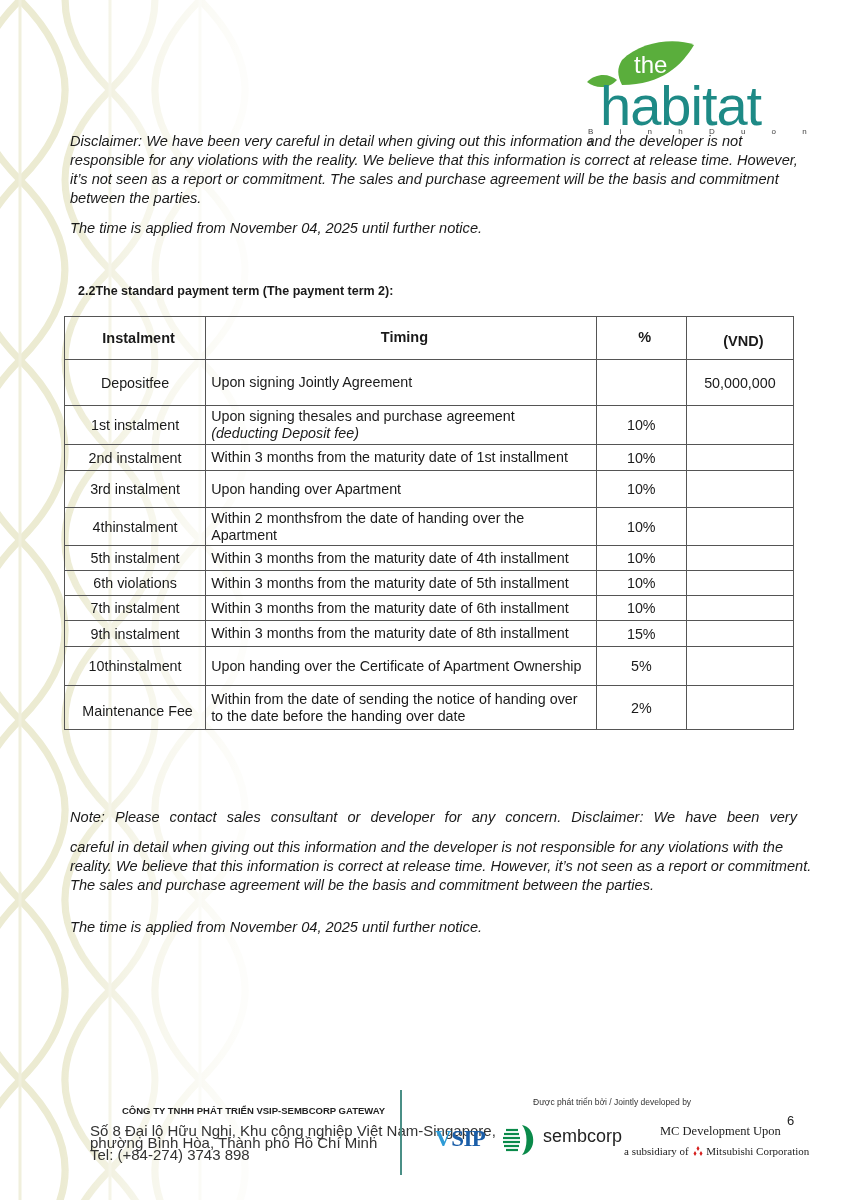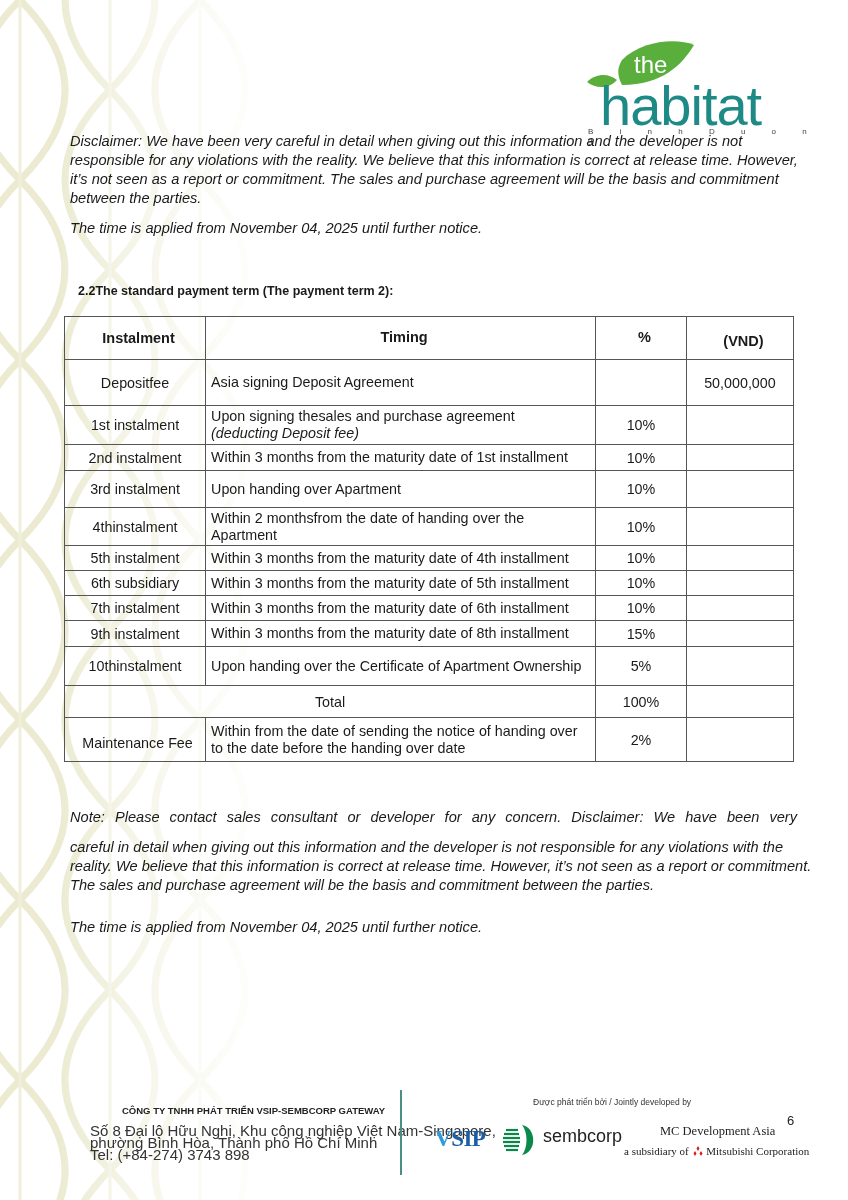--- a/index.html
+++ b/index.html
@@ -79,21 +79,21 @@
   <table class="pay">
     <tbody>
         <tr style="height:43px">
       <th class="c-inst">Instalment</th>
       <th class="c-time h-time">Timing</th>
       <th class="c-pct h-pct">%</th>
       <th class="c-vnd h-vnd">(VND)</th>
     </tr>
     <tr style="height:46px">
       <td class="c-inst">Depositfee</td>
-      <td class="c-time">Asia signing Deposit Agreement</td>
+      <td class="c-time">Upon signing Jointly Agreement</td>
       <td class="c-pct"></td>
       <td class="c-vnd">50,000,000</td>
     </tr>
     <tr style="height:39px">
       <td class="c-inst">1st instalment</td>
       <td class="c-time"><span>Upon signing thesales and purchase agreement</span><br><span style="font-style:italic">(deducting Deposit fee)</span></td>
       <td class="c-pct">10%</td>
       <td class="c-vnd"></td>
     </tr>
     <tr style="height:26px">
@@ -114,46 +114,41 @@
       <td class="c-pct">10%</td>
       <td class="c-vnd"></td>
     </tr>
     <tr style="height:25px">
       <td class="c-inst">5th instalment</td>
       <td class="c-time">Within 3 months from the maturity date of 4th installment</td>
       <td class="c-pct">10%</td>
       <td class="c-vnd"></td>
     </tr>
     <tr style="height:25px">
-      <td class="c-inst">6th subsidiary</td>
+      <td class="c-inst">6th violations</td>
       <td class="c-time">Within 3 months from the maturity date of 5th installment</td>
       <td class="c-pct">10%</td>
       <td class="c-vnd"></td>
     </tr>
     <tr style="height:25px">
       <td class="c-inst">7th instalment</td>
       <td class="c-time">Within 3 months from the maturity date of 6th installment</td>
       <td class="c-pct">10%</td>
       <td class="c-vnd"></td>
     </tr>
     <tr style="height:26px">
       <td class="c-inst">9th instalment</td>
       <td class="c-time">Within 3 months from the maturity date of 8th installment</td>
       <td class="c-pct">15%</td>
       <td class="c-vnd"></td>
     </tr>
     <tr style="height:39px">
       <td class="c-inst">10thinstalment</td>
       <td class="c-time">Upon handing over the Certificate of Apartment Ownership</td>
       <td class="c-pct">5%</td>
-      <td class="c-vnd"></td>
-    </tr>
-    <tr style="height:32px">
-      <td colspan="2" style="text-align:center">Total</td>
-      <td class="c-pct">100%</td>
       <td class="c-vnd"></td>
     </tr>
     <tr style="height:44px">
       <td class="c-inst" style="padding:0 0 0 5px;white-space:nowrap;overflow:visible;vertical-align:bottom;padding-bottom:10px;">Maintenance Fee</td>
       <td class="c-time">Within from the date of sending the notice of handing over to the date before the handing over date</td>
       <td class="c-pct">2%</td>
       <td class="c-vnd"></td>
     </tr>
   </tbody>
     </table>
@@ -176,21 +171,21 @@
       <line x1="4" y1="8" x2="16" y2="8"></line>
         <line x1="2" y1="12" x2="17" y2="12"></line>
         <line x1="1" y1="16" x2="18" y2="16"></line>
       <line x1="1" y1="20" x2="18" y2="20"></line>
         <line x1="2" y1="24" x2="17" y2="24"></line>
         <line x1="4" y1="28" x2="16" y2="28"></line>
     </g>
     <path d="M20 3 C34 5 36 30 20 33 C26 26 26 10 20 3 Z" fill="#0a8a4a"></path>
   </svg>
   <div class="sembcorp">sembcorp</div>
-  <div class="mc">MC Development Asia</div>
+  <div class="mc">MC Development Upon</div>
   <div class="sub">
     <span>a subsidiary of</span>
     <svg class="mitsu" viewBox="0 0 12 10">
       <path d="M6 0 L7.5 2.5 L6 5 L4.5 2.5 Z M3 5 L4.5 7.5 L3 10 L1.5 7.5 Z M9 5 L10.5 7.5 L9 10 L7.5 7.5 Z" fill="#d6201f" transform="translate(0,0)"></path>
       <path d="M4.5 5 L7.5 5 L6 5 Z" fill="#d6201f"></path>
     </svg>
     <span>Mitsubishi Corporation</span>
   </div>
   <div class="pagenum">6</div>
 

